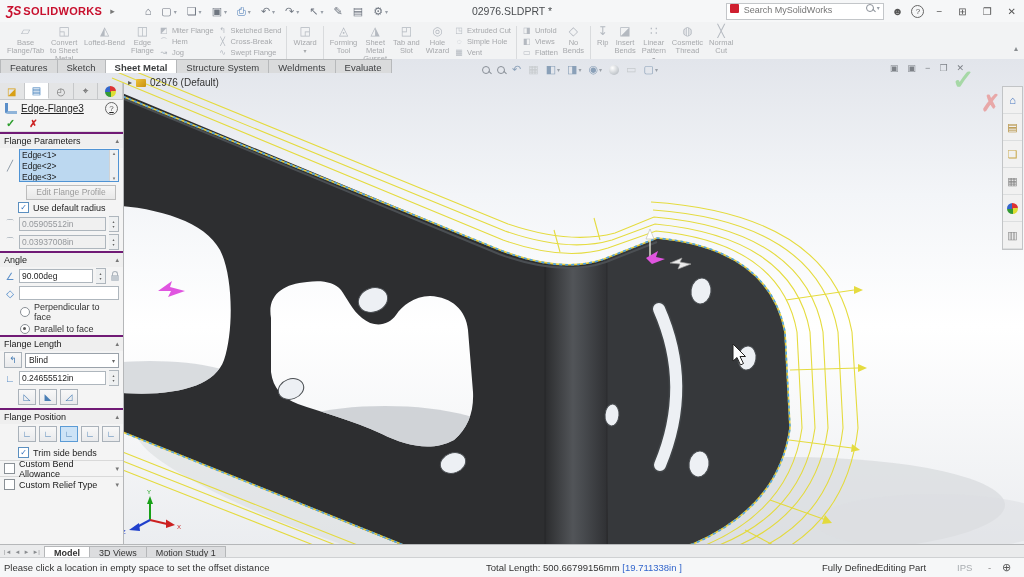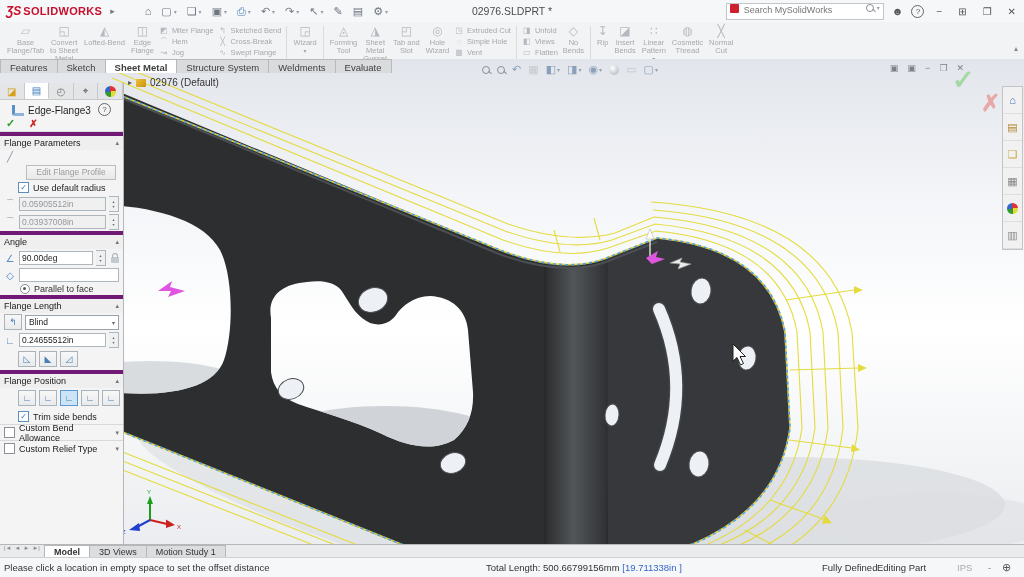--- a/index.html
+++ b/index.html
@@ -56,27 +56,27 @@
   .docctl{position:absolute;right:60px;top:63px;display:flex;gap:9px;color:#7d8187;font-size:9px;z-index:5;}
   .confirm-check{position:absolute;left:952px;top:64px;font-size:27px;font-weight:bold;color:#a6d8a6;z-index:5;}
   .confirm-x{position:absolute;left:981px;top:90px;font-size:23px;font-weight:bold;color:#e8a8a8;z-index:5;}
   .taskpane{position:absolute;right:1px;top:86px;width:19px;background:#f1f1f1;border:1px solid #c2c4c6;z-index:5;display:flex;flex-direction:column;}
   .tpbtn{height:26px;display:flex;align-items:center;justify-content:center;font-size:11px;border-bottom:1px solid #dcdedf;}
   
   .leftpanel{position:absolute;top:83px;left:0;width:123px;bottom:32px;background:#f4f4f4;border-right:1px solid #b5b7b9;z-index:8;font-size:9px;color:#222;}
   .pmtabs{display:flex;height:16px;background:#e4e5e6;border-bottom:1px solid #c6c8ca;}
   .pmtab{flex:1;display:flex;align-items:center;justify-content:center;border-right:1px solid #c6c8ca;font-size:10px;}
   .pmtab.active{background:#fff;border-bottom:1px solid #fff;}
-  .pmheader{display:flex;align-items:flex-end;gap:4px;height:16px;padding:0 12px;}
+  .pmheader{display:flex;align-items:center;gap:4px;height:16px;padding:0 5px;text-decoration:underline;}
   .flgico{width:9px;height:8px;border-left:3px solid #5b8fc9;border-bottom:3px solid #8fb4d9;border-radius:0 0 0 3px;}
   .pmtitle{font-size:10px;color:#1e1e1e;flex:1;}
   .pmok{display:flex;align-items:center;gap:14px;height:15px;padding:0 6px;border-bottom:1px solid #dcdcdc;}
   .okck{color:#2e9e2e;font-weight:bold;font-size:11px;}
   .cancelx{color:#cc2222;font-weight:bold;font-size:10px;}
-  .sect{display:flex;align-items:center;height:14px;padding:0 4px;border-top:4px solid #701a75;background:#efefef;}
+  .sect{display:flex;align-items:center;height:14px;padding:0 4px;border-top:2px solid #701a75;background:#efefef;}
   .sectlbl{flex:1;font-size:9px;color:#1a1a1a;}
   .chev{font-size:7px;color:#777;}
   .prow{display:flex;align-items:center;gap:3px;padding:1px 4px;}
   .pico{width:12px;text-align:center;color:#8593a1;font-size:10px;flex:none;}
   .listbox{flex:1;position:relative;background:#fff;border:1px solid #4f93d4;height:31px;overflow:hidden;}
   .litem{height:11px;line-height:11px;background:#bcd8f0;padding-left:2px;font-size:8.5px;color:#1a1a1a;margin-right:8px;}
   .lscroll{position:absolute;right:0;top:0;bottom:0;width:8px;background:#eef0f2;border-left:1px solid #d0d3d6;display:flex;flex-direction:column;justify-content:space-between;align-items:center;font-size:5px;color:#777;}
   .pbtn-dis{display:block;margin:2px 2px 0 26px;width:88px;height:13px;line-height:13px;text-align:center;background:linear-gradient(#f6f6f6,#e8e8e8);border:1px solid #bcbcbc;color:#9b9b9b;font-size:8.5px;}
   .chkrow{display:flex;align-items:center;gap:4px;padding:2px 4px 2px 18px;}
   .chk{width:9px;height:9px;border:1px solid #5a8fc0;background:#fff;display:flex;align-items:center;justify-content:center;font-size:8px;color:#2e6fbd;line-height:9px;flex:none;}
@@ -91,21 +91,21 @@
   .radio.sel::after{content:"";position:absolute;left:2px;top:2px;width:3px;height:3px;border-radius:50%;background:#555;}
   .sqbtn{width:16px;height:14px;border:1px solid #aab2ba;background:linear-gradient(#f8f8f8,#e9eaec);display:flex;align-items:center;justify-content:center;color:#4a7fb5;font-size:9px;flex:none;}
   .sqbtn.active{background:#cde3f6;border-color:#5b9bd5;}
   .combo{flex:1;height:13px;border:1px solid #9aa2aa;background:#fff;font-size:8.5px;display:flex;align-items:center;padding:0 3px;justify-content:space-between;}
   .combo .dd{font-size:6px;color:#666;}
   .btnrow{display:flex;gap:3px;padding:2px 4px 3px 18px;}
   .colrow{display:flex;align-items:center;gap:4px;height:15px;padding:0 4px;border-top:1px solid #d9d9d9;}
   .colrow .sectlbl{font-size:9px;}
   .colorwheel{width:11px;height:11px;border-radius:50%;background:#c33;background:conic-gradient(#d33 0 25%,#dd3 25% 50%,#393 50% 75%,#36c 75% 100%);}
   
-  .bottomtabs{position:absolute;left:0;right:0;bottom:19px;height:13px;background:#eaebec;border-top:1px solid #b5b7b9;display:flex;align-items:flex-start;z-index:9;}
+  .bottomtabs{position:absolute;left:0;right:0;bottom:19px;height:13px;background:#eaebec;border-top:1px solid #b5b7b9;display:flex;align-items:center;z-index:9;}
   .bnav{display:flex;align-items:center;gap:1px;padding:0 3px;color:#8a8d90;font-size:6px;}
   .bnav span{padding:0 1px;}
   .btab{font-size:9px;color:#333;padding:1px 9px 0 9px;background:#dcdddf;border:1px solid #b5b7b9;border-bottom:none;margin-right:-1px;}
   .btab.active{background:#fff;font-weight:bold;}
   .statusbar{position:absolute;left:0;right:0;bottom:0;height:19px;background:#f6f7f8;border-top:1px solid #cfd1d3;font-size:9.5px;color:#333;z-index:9;}
   .st-msg{position:absolute;left:4px;top:4px;}
   .st-total{position:absolute;left:486px;top:4px;}
   .st-total .blue{color:#3366cc;}
   .st-def{position:absolute;left:822px;top:4px;}
   .st-mode{position:absolute;left:877px;top:4px;}
@@ -547,20 +547,29 @@
       <span class="okck">✓</span>
       <span class="cancelx">✗</span>
     </div>
 
     <div class="sect">
       <span class="sectlbl">Flange Parameters</span>
       <span class="chev">▴</span>
     </div>
     <div class="prow">
       <span class="pico">╱</span>
+      <div class="listbox">
+        <div class="litem">Edge&lt;1&gt;</div>
+        <div class="litem">Edge&lt;2&gt;</div>
+        <div class="litem">Edge&lt;3&gt;</div>
+        <div class="lscroll">
+          <span>▴</span>
+          <span>▾</span>
+        </div>
+      </div>
     </div>
     <div class="pbtn-dis">Edit Flange Profile</div>
     <div class="chkrow">
       <span class="chk">✓</span>
       <span>Use default radius</span>
     </div>
     <div class="prow">
       <span class="pico">⌒</span>
       <span class="field dis">0.05905512in</span>
       <span class="spin">
@@ -586,20 +595,24 @@
       <span class="field">90.00deg</span>
       <span class="spin">
           <span>▴</span>
           <span>▾</span>
         </span>
       <span class="padlock"></span>
     </div>
     <div class="prow">
       <span class="pico" style="color:#4a86c8">◇</span>
       <span class="field"></span>
+    </div>
+    <div class="radiorow">
+      <span class="radio"></span>
+      <span>Perpendicular to face</span>
     </div>
     <div class="radiorow">
       <span class="radio sel"></span>
       <span>Parallel to face</span>
     </div>
 
     <div class="sect">
       <span class="sectlbl">Flange Length</span>
       <span class="chev">▴</span>
     </div>

